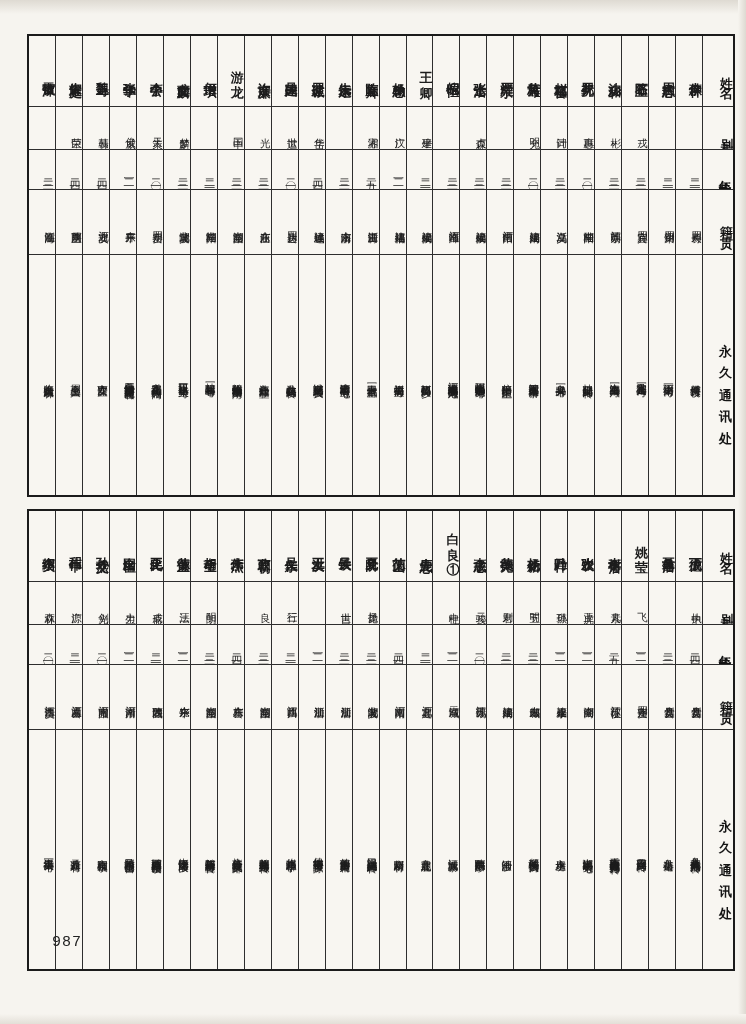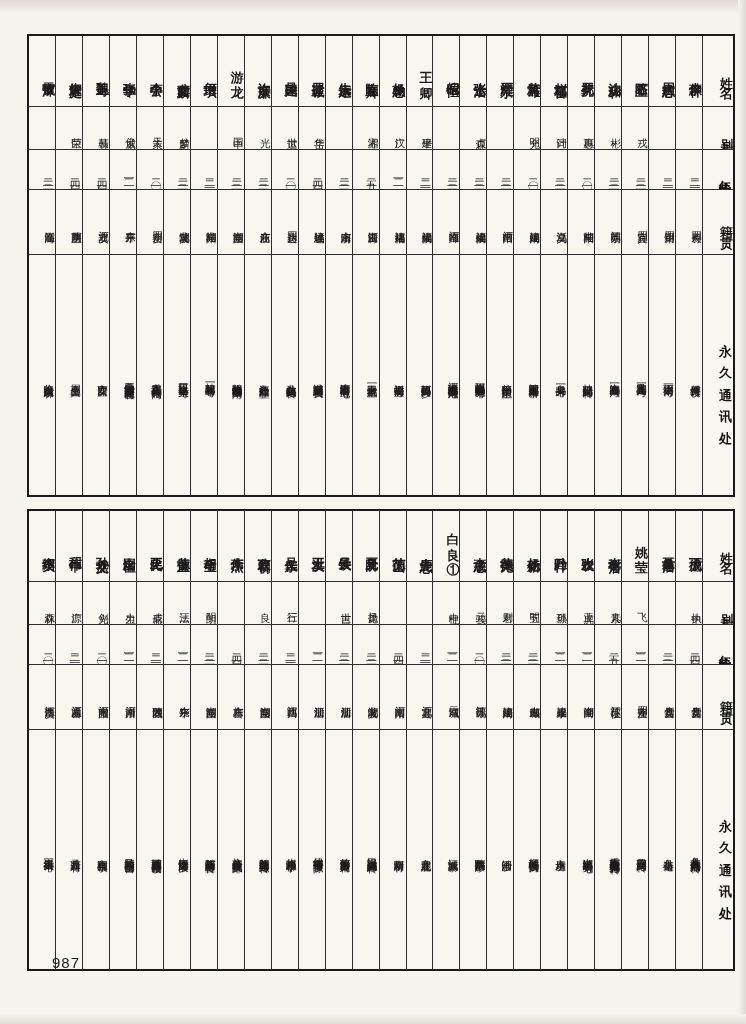--- a/index.html
+++ b/index.html
@@ -50,23 +50,23 @@
   .c-addr{flex:1;font-size:10.5px;line-height:1.18;padding-top:5px;letter-spacing:0.5px;}
 
   .header-col .cell{font-weight:bold;color:#141414;}
   .header-col .c-name{font-size:13px;letter-spacing:9px;padding-top:9px;}
   .header-col .c-alias{font-size:12.5px;font-weight:bold;letter-spacing:3px;padding-top:5px;}
   .header-col .c-age{font-size:12.5px;letter-spacing:2px;padding-top:4px;}
   .header-col .c-native{font-size:13px;letter-spacing:11px;padding-top:9px;}
   .header-col .c-addr{font-size:13px;letter-spacing:22px;padding-top:26px;}
 
   .page-number{
-    position:absolute;left:52px;top:954px;
+    position:absolute;left:52px;top:934px;
     font-size:15px;color:#222;letter-spacing:1px;
-    font-family:Liberation Sans, sans-serif;
+    font-family:Liberation Mono, monospace;
   }
 </style>
 </head>
 <body>
 
 <div class="scan-edge-top"></div>
 <div class="scan-edge-right"></div>
 <div class="scan-edge-bottom"></div>
 
 <div class="dir-table t-top" id="table-0">

